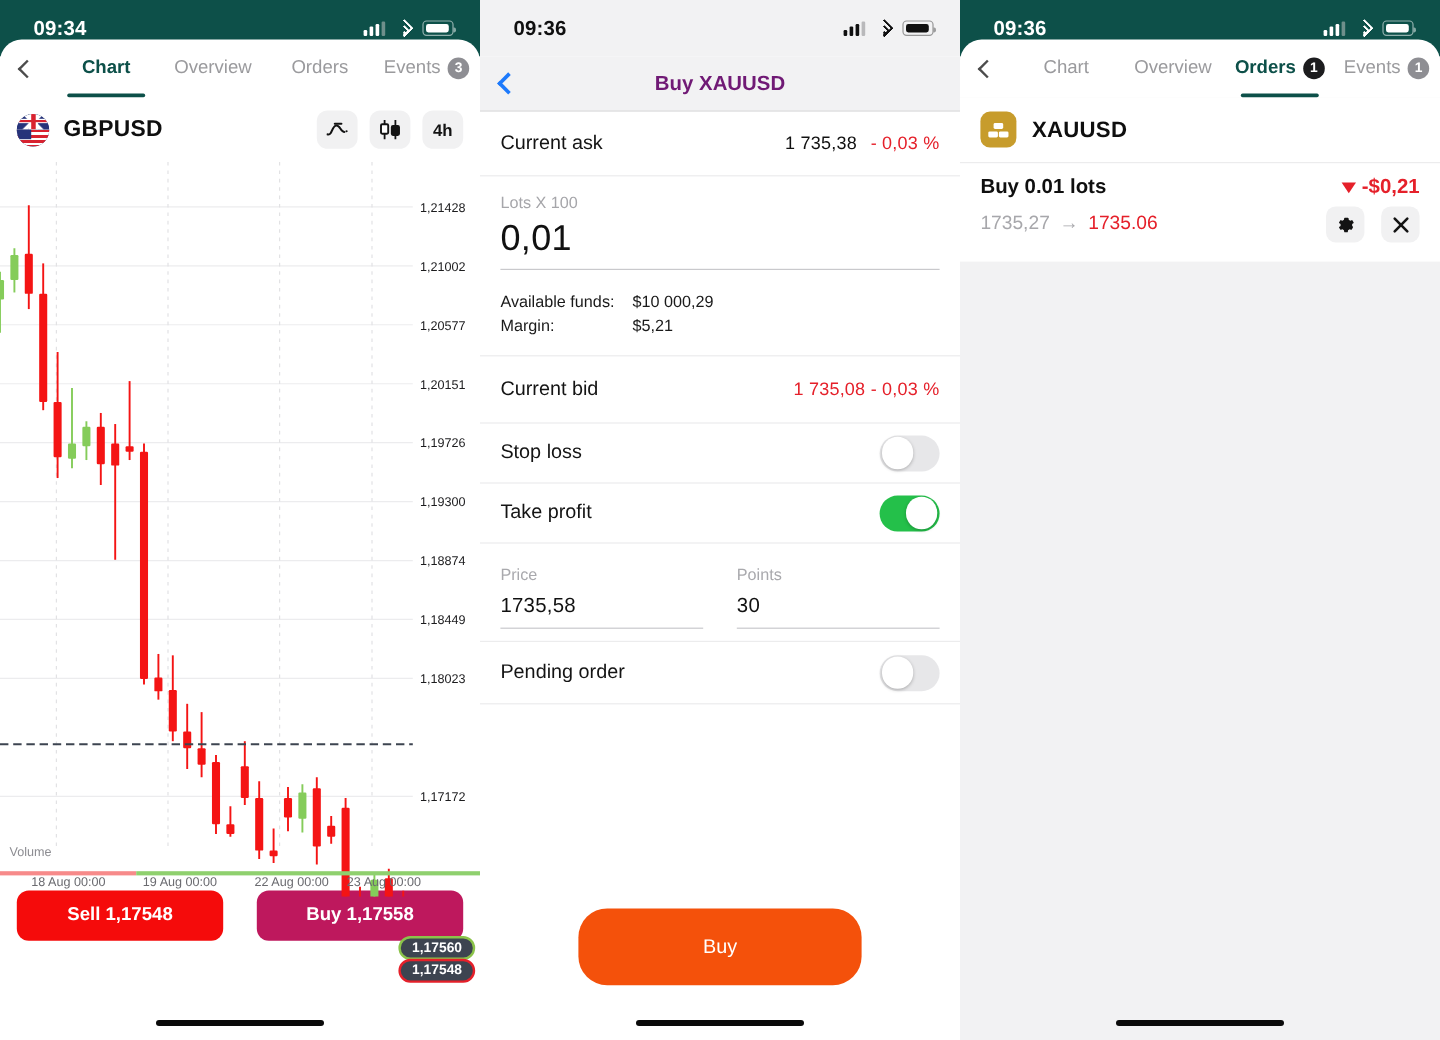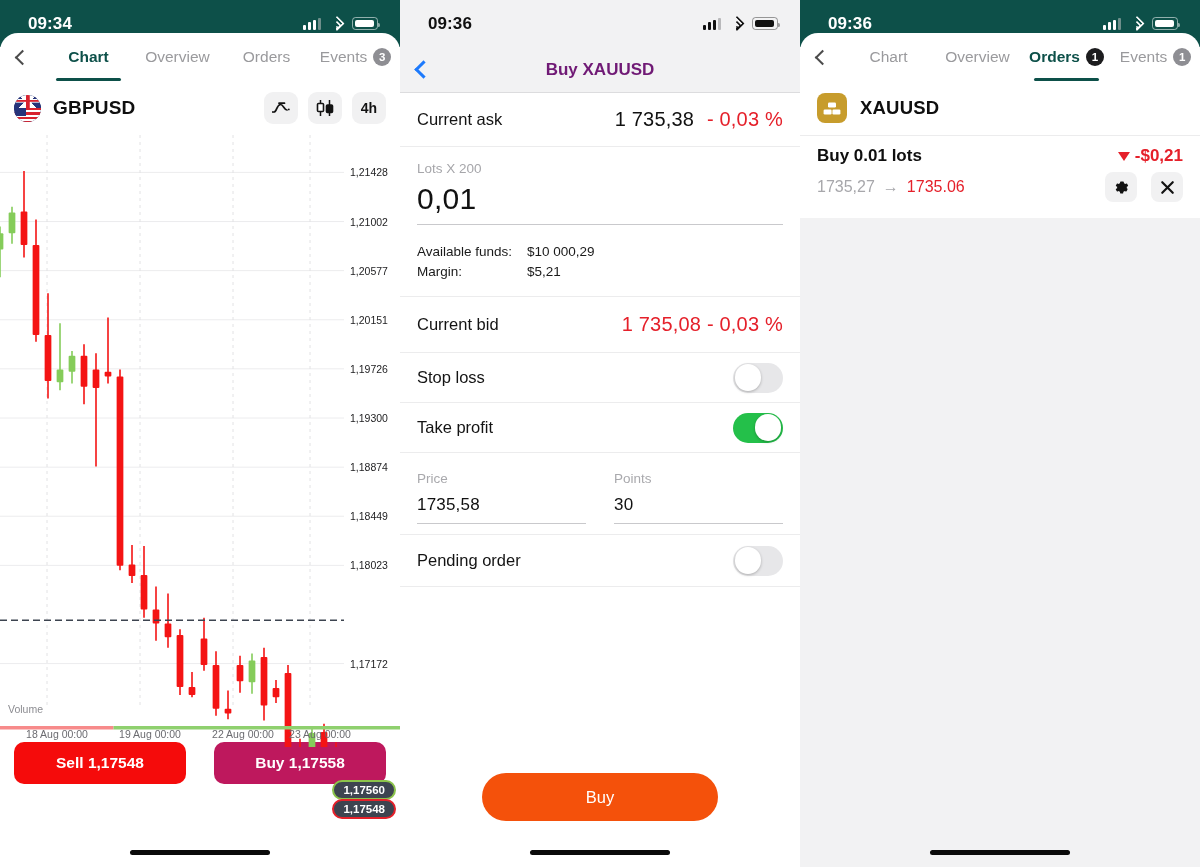--- a/index.html
+++ b/index.html
@@ -158,21 +158,21 @@
   .navbar2 .back-btn { width: 46px; }
   .nav2-title {
     position: absolute; left: 0; right: 0; text-align: center;
     font-size: 17px; font-weight: bold; color: #701a75; pointer-events: none;
   }
   .row {
     padding: 0 17px; display: flex; align-items: center; justify-content: space-between;
     min-height: 50px; border-bottom: .8px solid #ececed;
   }
   .row-label { font-size: 16.5px; color: #141414; }
-  .row-val { font-size: 20px; color: #111; letter-spacing: .2px; }
+  .row-val { font-size: 15px; color: #111; letter-spacing: .2px; }
   .row-val .pct { color: #e5202a; margin-left: 7px; }
   .row-val.red { color: #e5202a; }
 
   .lots { padding: 14px 17px 10px; }
   .lots-cap { font-size: 13.5px; color: #a6a6aa; margin-bottom: 6px; }
   .lots-val { font-size: 30px; color: #111; letter-spacing: .3px; padding-bottom: 8px; }
   .lots-underline { height: 1.2px; background: #c9c9cc; }
   .finfo { padding: 9px 17px 12px; font-size: 13.5px; color: #1a1a1a; }
   .finfo-line { display: flex; margin-bottom: 5px; }
   .finfo-k { width: 110px; }
@@ -189,21 +189,21 @@
   .toggle.on .knob { right: 1.6px; }
 
   .fields { display: flex; padding: 18px 17px 10px; gap: 28px; border-bottom: .8px solid #ececed; }
   .field { flex: 1; }
   .field-cap { font-size: 13.5px; color: #a9a9ad; margin-bottom: 9px; }
   .field-val { font-size: 17px; color: #111; padding-bottom: 8px; letter-spacing: .2px; }
   .field-underline { height: 1px; background: #c9c9cc; }
 
   .cta-wrap { position: absolute; left: 0; right: 0; bottom: 46px; padding: 0 82px; }
   .cta {
-    height: 48px; border-radius: 24px; background: #f4510b; color: #fff;
+    height: 64px; border-radius: 24px; background: #f4510b; color: #fff;
     font-size: 16.5px; display: flex; align-items: center; justify-content: center; text-align: center;
   }
 
   
   .p3body { background: #f2f2f3; height: 100%; }
   .p3-symrow { height: 54px; display: flex; align-items: center; padding: 0 17px; gap: 13px; background: #fff; }
   .goldico {
     width: 30px; height: 30px; border-radius: 8px; background: #c79c2c; flex: none;
     display: flex; align-items: center; justify-content: center;
   }
@@ -436,21 +436,21 @@
 
     <div class="row" style="min-height:54px">
       <div class="row-label">Current ask</div>
       <div class="row-val">
         <span>1 735,38</span>
         <span class="pct">- 0,03 %</span>
       </div>
     </div>
 
     <div class="lots">
-      <div class="lots-cap">Lots X 200</div>
+      <div class="lots-cap">Lots X 100</div>
       <div class="lots-val">0,01</div>
       <div class="lots-underline"></div>
     </div>
 
     <div class="finfo">
       <div class="finfo-line">
         <div class="finfo-k">Available funds:</div>
         <div class="finfo-v">$10 000,29</div>
       </div>
       <div class="finfo-line">

